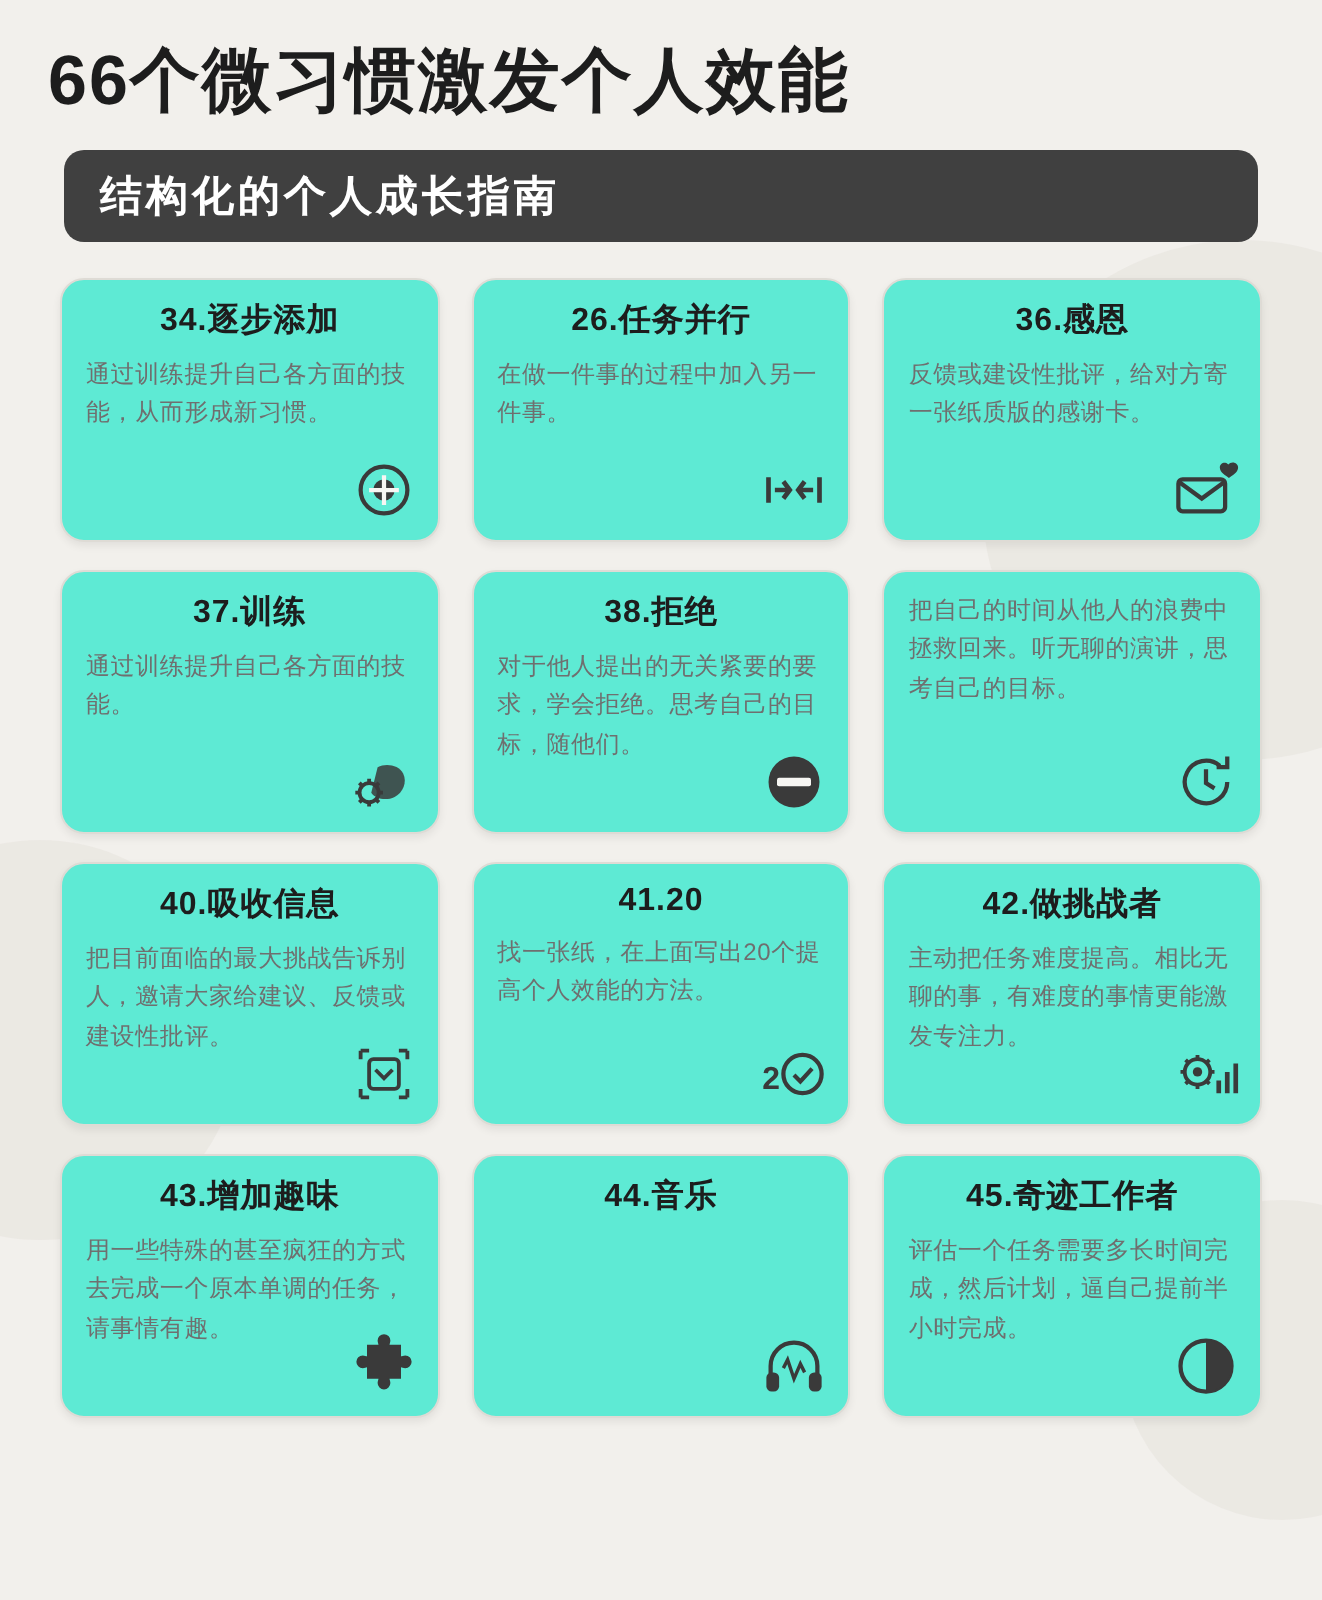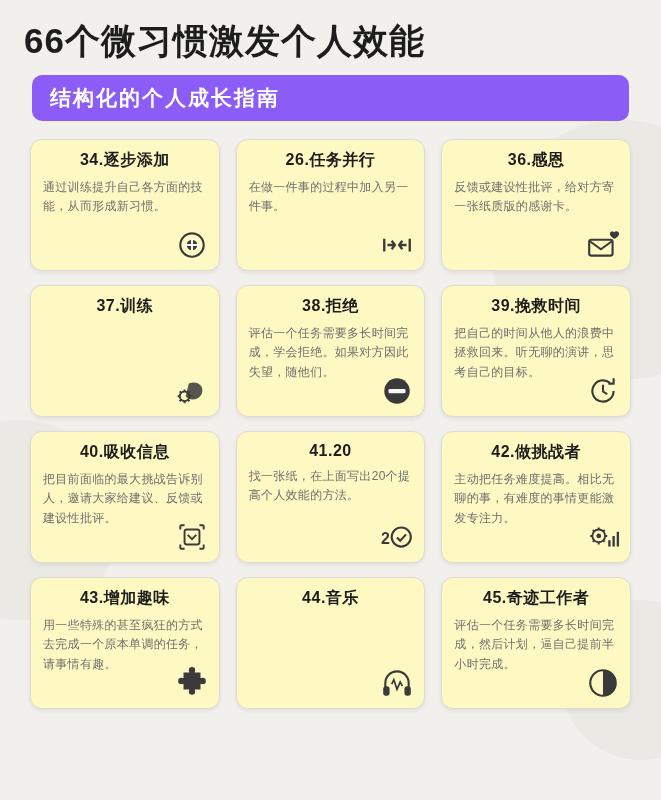--- a/index.html
+++ b/index.html
@@ -39,39 +39,39 @@
     font-size: 35px;
     font-weight: bold;
     letter-spacing: 1px;
     text-align: left;
     color: #1d1d1d;
     margin: 4px 0 14px 0;
     line-height: 1.1;
   }
 
   .subtitle-bar {
-    background: #8b5cf6;
+    background: #404040;
     color: #ffffff;
     border-radius: 10px;
     padding: 9px 18px;
     font-size: 21px;
     font-weight: bold;
     letter-spacing: 2px;
     margin: 0 8px 18px 8px;
   }
 
   .grid {
     display: grid;
     grid-template-columns: repeat(3, 1fr);
     gap: 14px 16px;
     padding: 0 6px;
   }
 
   .card {
-    background: #fef9c3;
+    background: #5eead4;
     border: 1px solid #dedbd5;
     border-radius: 12px;
     box-shadow: 0 2px 4px rgba(0,0,0,0.07);
     padding: 10px 12px 8px 12px;
     position: relative;
     min-height: 132px;
     box-sizing: border-box;
     display: flex;
     flex-direction: column;
   }
@@ -149,42 +149,42 @@
         <svg viewBox="0 0 32 32" fill="none" stroke="currentColor" stroke-width="2">
           <rect x="3" y="11" width="22" height="15" rx="2"></rect>
           <path d="M3 12l11 8 11-8"></path>
           <path d="M25 3c-1.4 0-2.5 1-2.5 2.4 0 2.4 2.9 3.9 4.3 4.9 1.4-1 4.3-2.5 4.3-4.9C31.1 4 30 3 28.6 3c-.9 0-1.6.4-2.1 1-.5-.6-1.2-1-2.1-1z" fill="currentColor" stroke="none"></path>
         </svg>
       </div>
     </div>
 
     <div class="card">
       <div class="card-title">37.训练</div>
+      <div class="card-body">通过训练提升自己各方面的技能。</div>
       <div class="card-icon">
         <svg viewBox="0 0 32 32" fill="none" stroke="currentColor" stroke-width="1.8">
           <path d="M13 9c4-2 10-1 12 3 2 4 0 9-4 11-4 2-9 1-11-2" fill="currentColor" stroke="none" opacity=".85"></path>
           <circle cx="9" cy="21" r="4.5"></circle>
           <path d="M9 14.5v2M9 25.5v2M2.5 21h2M13.5 21h2M4.4 16.4l1.4 1.4M12.2 24.2l1.4 1.4M13.6 16.4l-1.4 1.4M5.8 24.2l-1.4 1.4"></path>
         </svg>
       </div>
     </div>
 
     <div class="card">
       <div class="card-title">38.拒绝</div>
-      <div class="card-body">评估一个任务需要多长时间完成，学会拒绝。如果对方因此失望，随他们。</div>
+      <div class="card-body">对于他人提出的无关紧要的要求，学会拒绝。思考自己的目标，随他们。</div>
       <div class="card-icon">
         <svg viewBox="0 0 32 32">
           <circle cx="16" cy="16" r="12" fill="currentColor"></circle>
           <rect x="8" y="14" width="16" height="4" rx="1" fill="#f7f6f3"></rect>
         </svg>
       </div>
     </div>
 
     <div class="card">
-      <div class="card-title">39.挽救时间</div>
       <div class="card-body">把自己的时间从他人的浪费中拯救回来。听无聊的演讲，思考自己的目标。</div>
       <div class="card-icon">
         <svg viewBox="0 0 32 32" fill="none" stroke="currentColor" stroke-width="2">
           <path d="M26 16a10 10 0 1 1-3.5-7.6"></path>
           <path d="M26 4v5h-5"></path>
           <path d="M16 10v6.5l4 2.5"></path>
         </svg>
       </div>
     </div>
 

